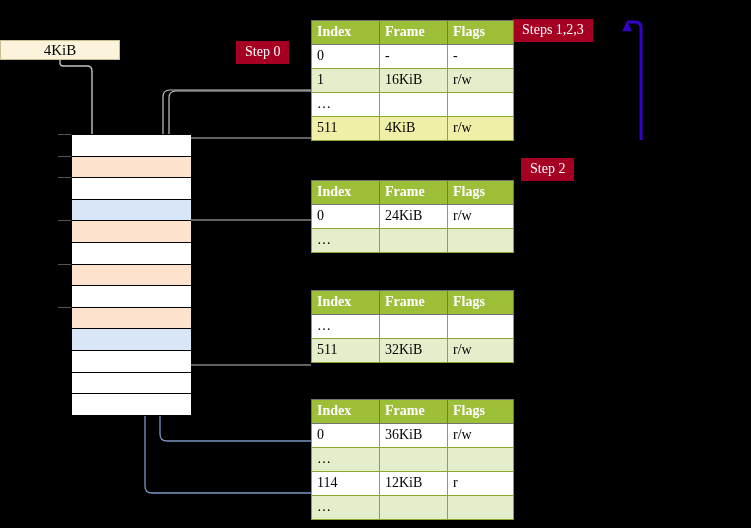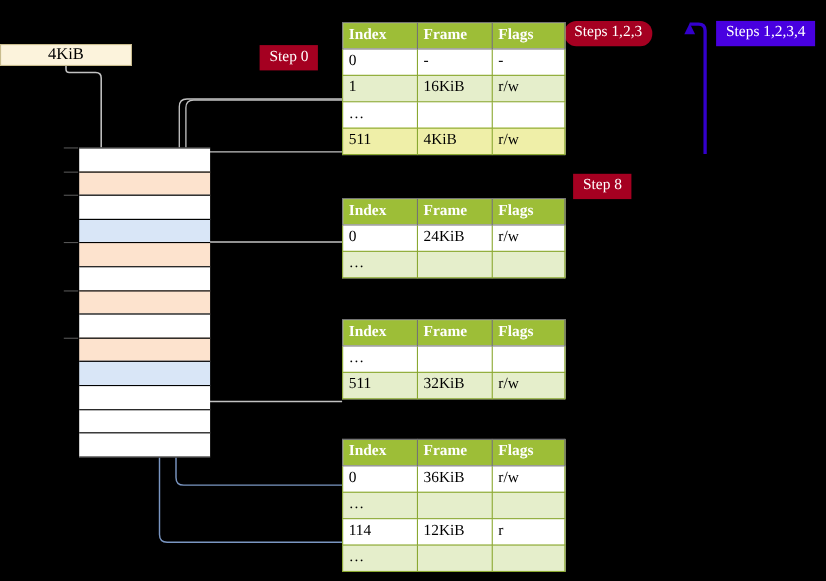--- a/index.html
+++ b/index.html
@@ -181,28 +181,25 @@
     </g>
   </svg>
 
   <div class="frame-box" style="left:0px; top:40px; width:120px; height:20px;">
     <span>4KiB</span>
   </div>
 
   <div class="step-pill pill-crimson" style="left:189px; top:41px;margin-left:47px;">
     <span>Step 0</span>
   </div>
-  <div class="step-pill pill-crimson" style="left:513px; top:19px;border-radius:11px;">
+  <div class="step-pill pill-crimson" style="left:513px; top:19px;">
     <span>Steps 1,2,3</span>
   </div>
-  <div class="step-pill pill-blue" style="left:651px; top:19px;">
-    <span>Steps 1,2,3,4</span>
-  </div>
   <div class="step-pill pill-crimson" style="left:521px; top:158px;">
-    <span>Step 8</span>
+    <span>Step 2</span>
   </div>
 
   <div id="memcol">
       <div class="mem-row mem-white" style="top: 0px; height: 22.6px;"></div>
       <div class="mem-row mem-peach" style="top: 21.6px; height: 22.6px;"></div>
       <div class="mem-row mem-white" style="top: 43.2px; height: 22.6px;"></div>
       <div class="mem-row mem-blue" style="top: 64.8px; height: 22.6px;"></div>
       <div class="mem-row mem-peach" style="top: 86.4px; height: 22.6px;"></div>
       <div class="mem-row mem-white" style="top: 108px; height: 22.6px;"></div>
       <div class="mem-row mem-peach" style="top: 129.6px; height: 22.6px;"></div>

